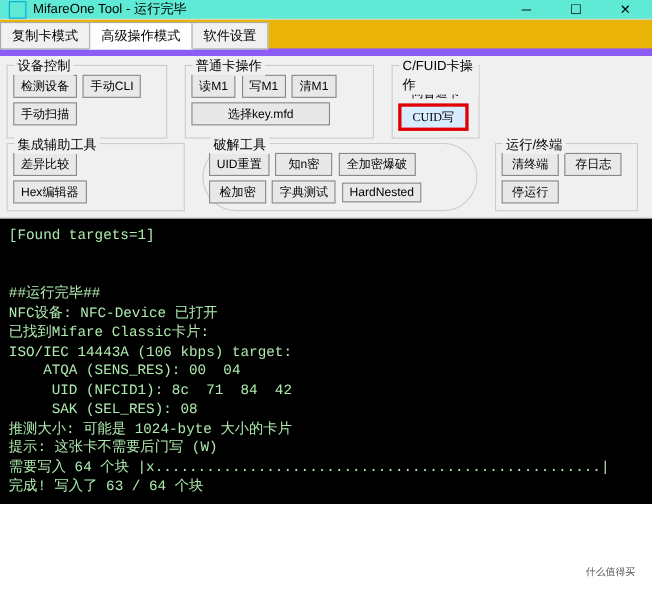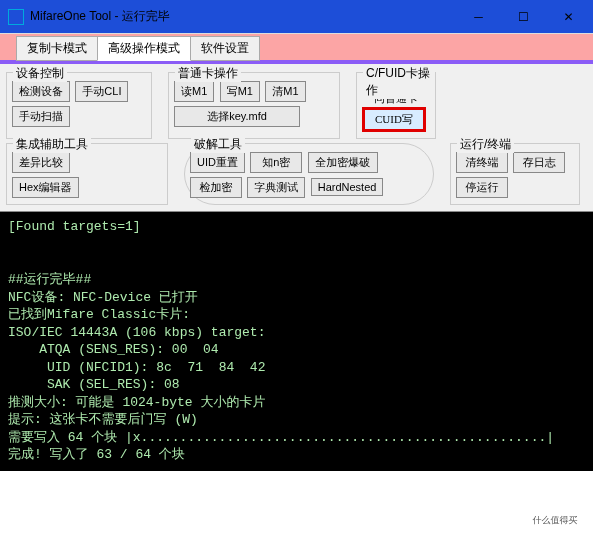--- a/index.html
+++ b/index.html
@@ -1,21 +1,21 @@
 <!DOCTYPE html>
 <html><head>
 <meta charset="utf-8">
 <style>
 * { box-sizing: border-box; margin: 0; padding: 0; }
 body { font-family: "Microsoft YaHei", SimSun, sans-serif; font-size: 12px; background: #fff; width: 593px; height: 543px; overflow: hidden; position: relative; }
-.titlebar { height: 34px; background: #1d4ed8; border-bottom: 1px solid #ddd; display: flex; align-items: center; padding: 0 2px; }
+.titlebar { height: 18px; background: #5eead4; border-bottom: 1px solid #ddd; display: flex; align-items: center; padding: 0 2px; }
 .titlebar .icon { width: 16px; height: 16px; border: 1.5px solid #00aadd; margin: 0 6px; position: relative; }
 .titlebar .title { flex: 1; color: #000; font-size: 12px; }
 .titlebar .wbtn { width: 45px; height: 30px; display: flex; align-items: center; justify-content: center; color: #000; }
-.tabstrip { display: flex; border-bottom: 4px solid #8b5cf6; background: #fca5a5; padding-top: 2px; padding-left: 16px; }
+.tabstrip { display: flex; border-bottom: 7px solid #8b5cf6; background: #eab308; padding-top: 2px; }
 .tab { padding: 3px 10px; border: 1px solid #aaa; background: #f0f0f0; margin-right: -1px; margin-bottom: -1px; position: relative; }
 .tab.active { background: #fff; border-bottom: 1px solid #fff; z-index: 2; }
 .panel { background: #f0f0f0; padding: 4px 6px 6px; }
 .row { display: flex; gap: 16px; }
 .group { border: 1px solid #ccc; padding: 6px 4px 4px; position: relative; margin-top: 4px; }
 .group .legend { position: absolute; top: -8px; left: 6px; background: #f0f0f0; padding: 0 3px; font-size: 12px; }
 .btn { display: inline-block; padding: 2px 6px; border: 1px solid #888; background: #e8e8e8; min-width: 52px; text-align: center; margin: 2px 1px; cursor: pointer; font-size: 11px; white-space: nowrap; }
 .btn.wide { min-width: 80px; }
 .btn.highlighted { border: 3px solid #e00000; background: #d8ecff; font-family: SimSun, serif; padding: 2px 10px; }
 .g-device { width: 146px; }

